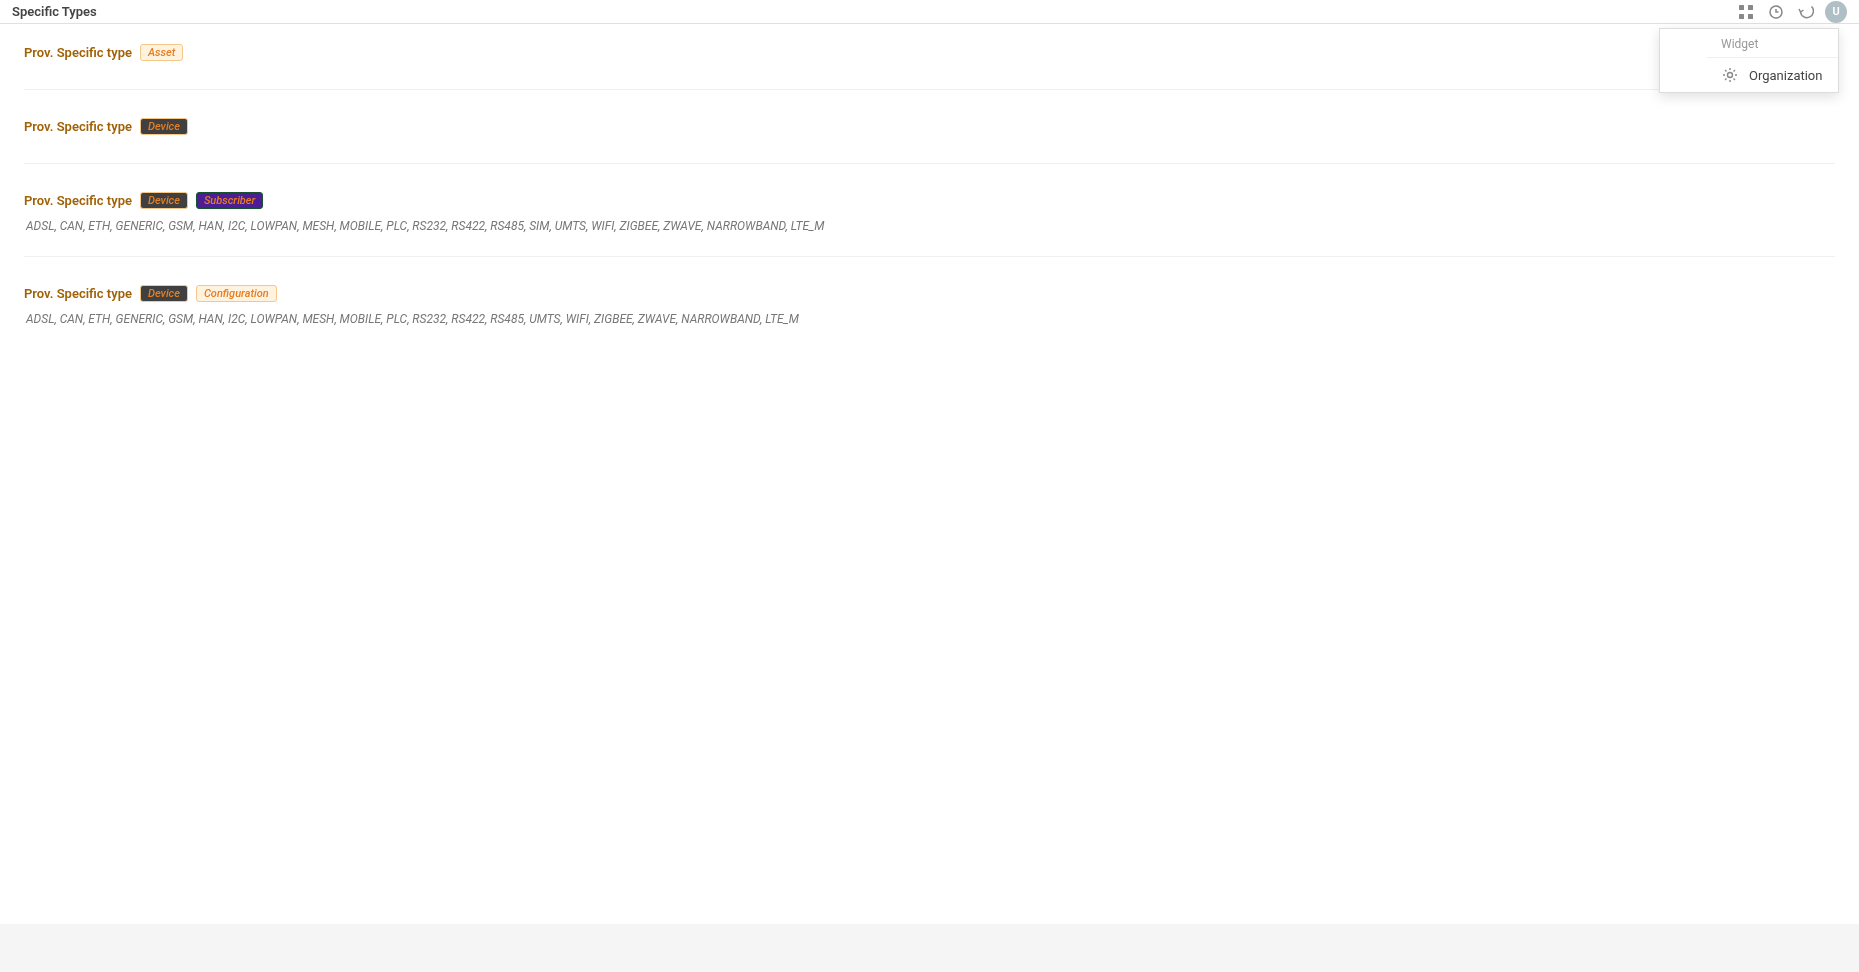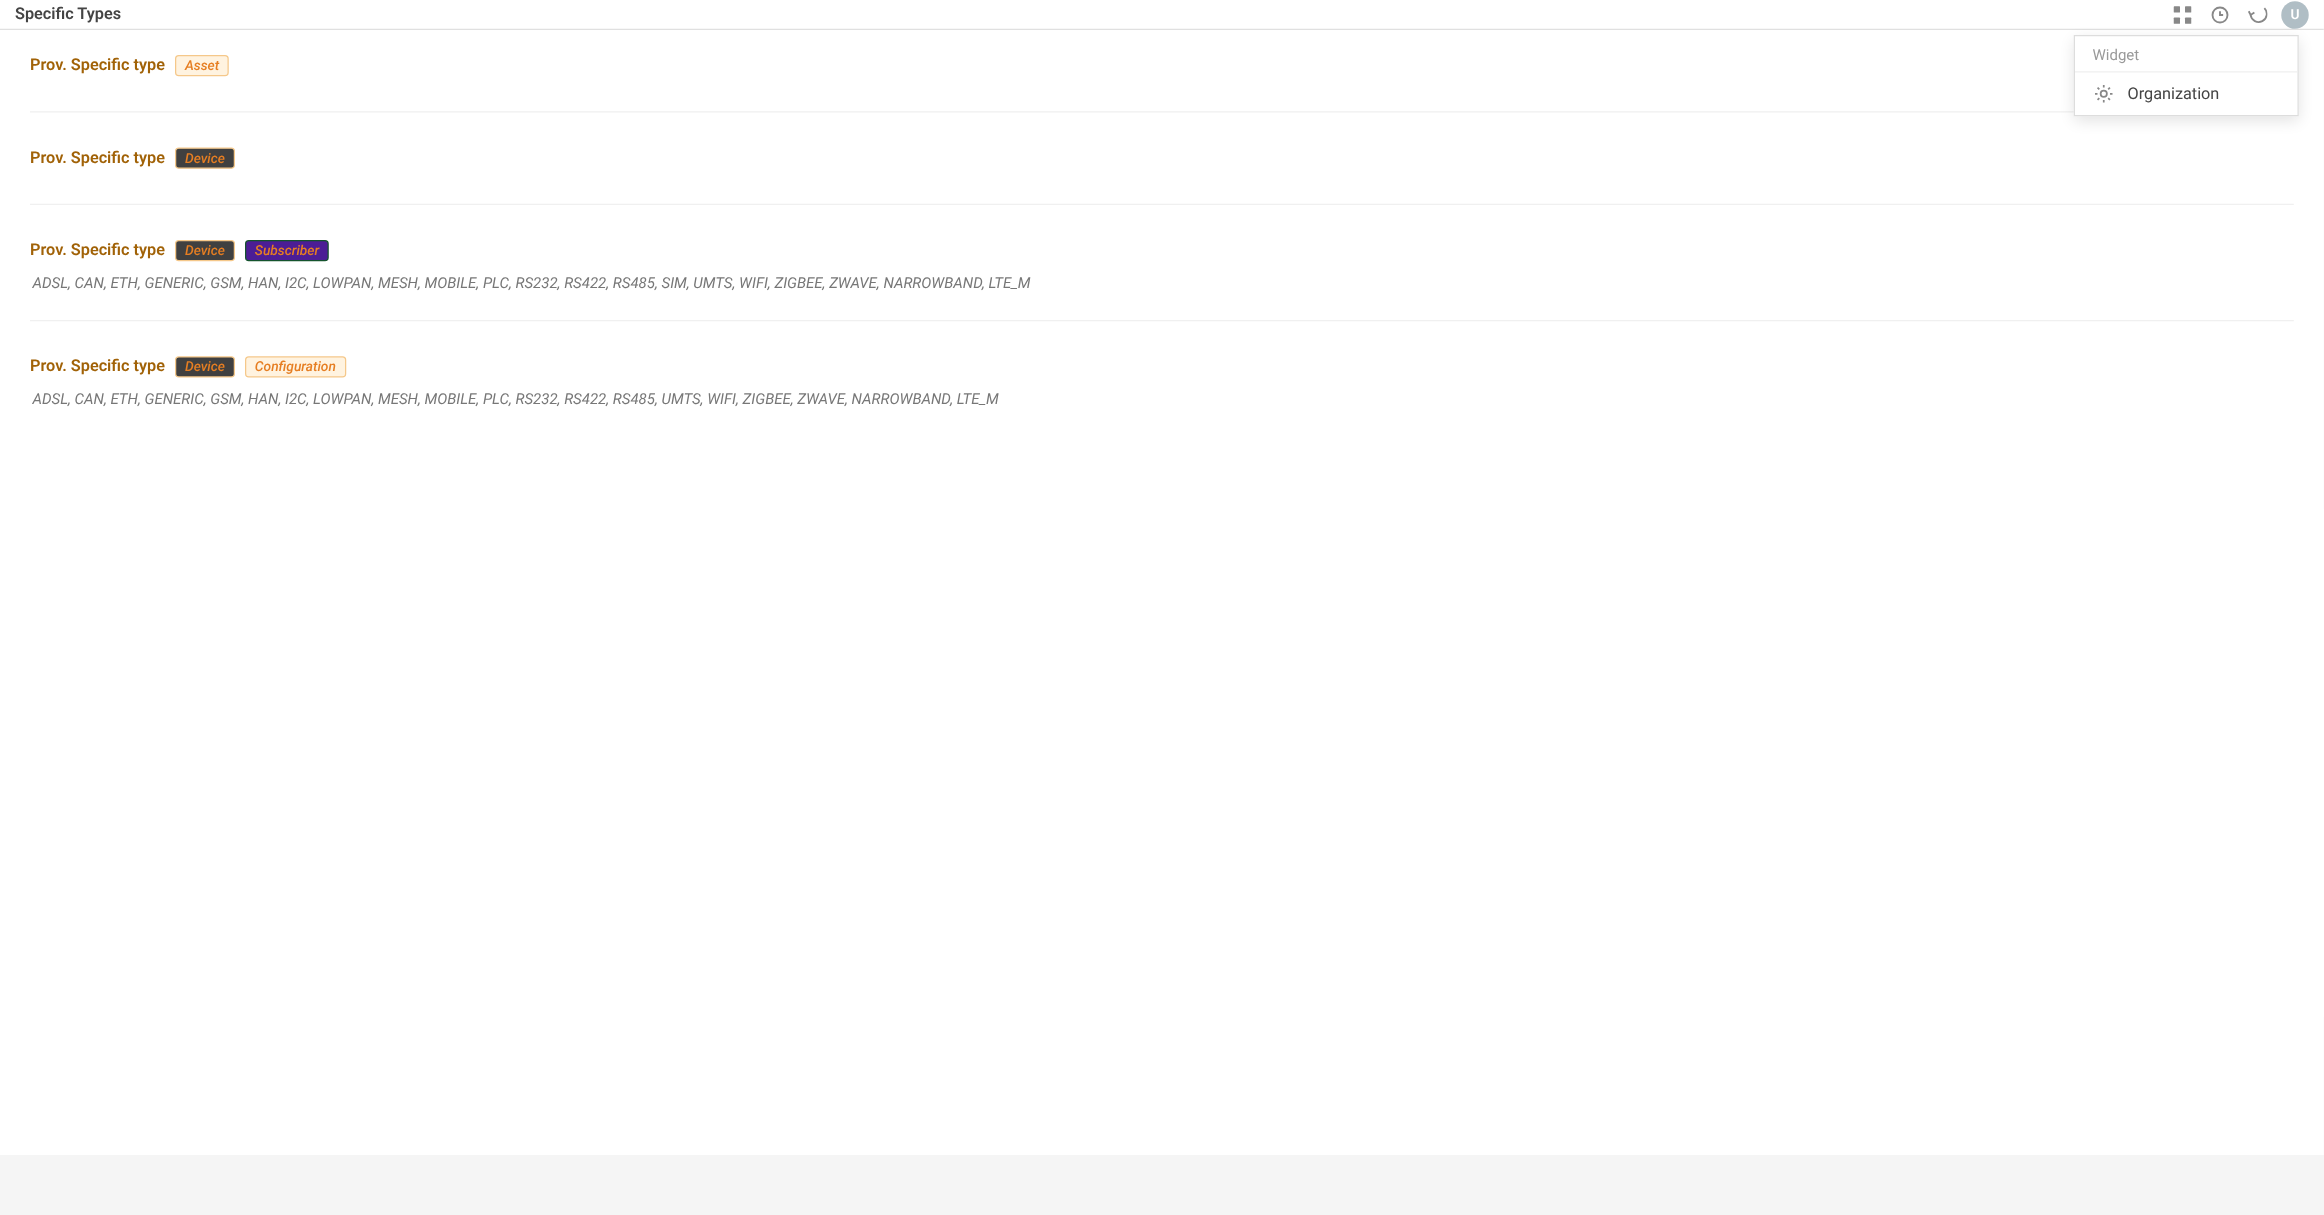--- a/index.html
+++ b/index.html
@@ -148,20 +148,21 @@
     .widget-popup {
       position: absolute;
       top: 28px;
       right: 20px;
       background: #fff;
       border: 1px solid #ddd;
       border-radius: 0;
       box-shadow: 0 4px 12px rgba(0,0,0,0.12);
       min-width: 180px;
       z-index: 100;
+      padding-left: 47px;
     }
     .widget-popup-header {
       padding: 8px 14px 6px 14px;
       font-size: 12px;
       color: #999;
       border-bottom: 1px solid #f0f0f0;
     }
     .widget-popup-item {
       display: flex;
       align-items: center;

